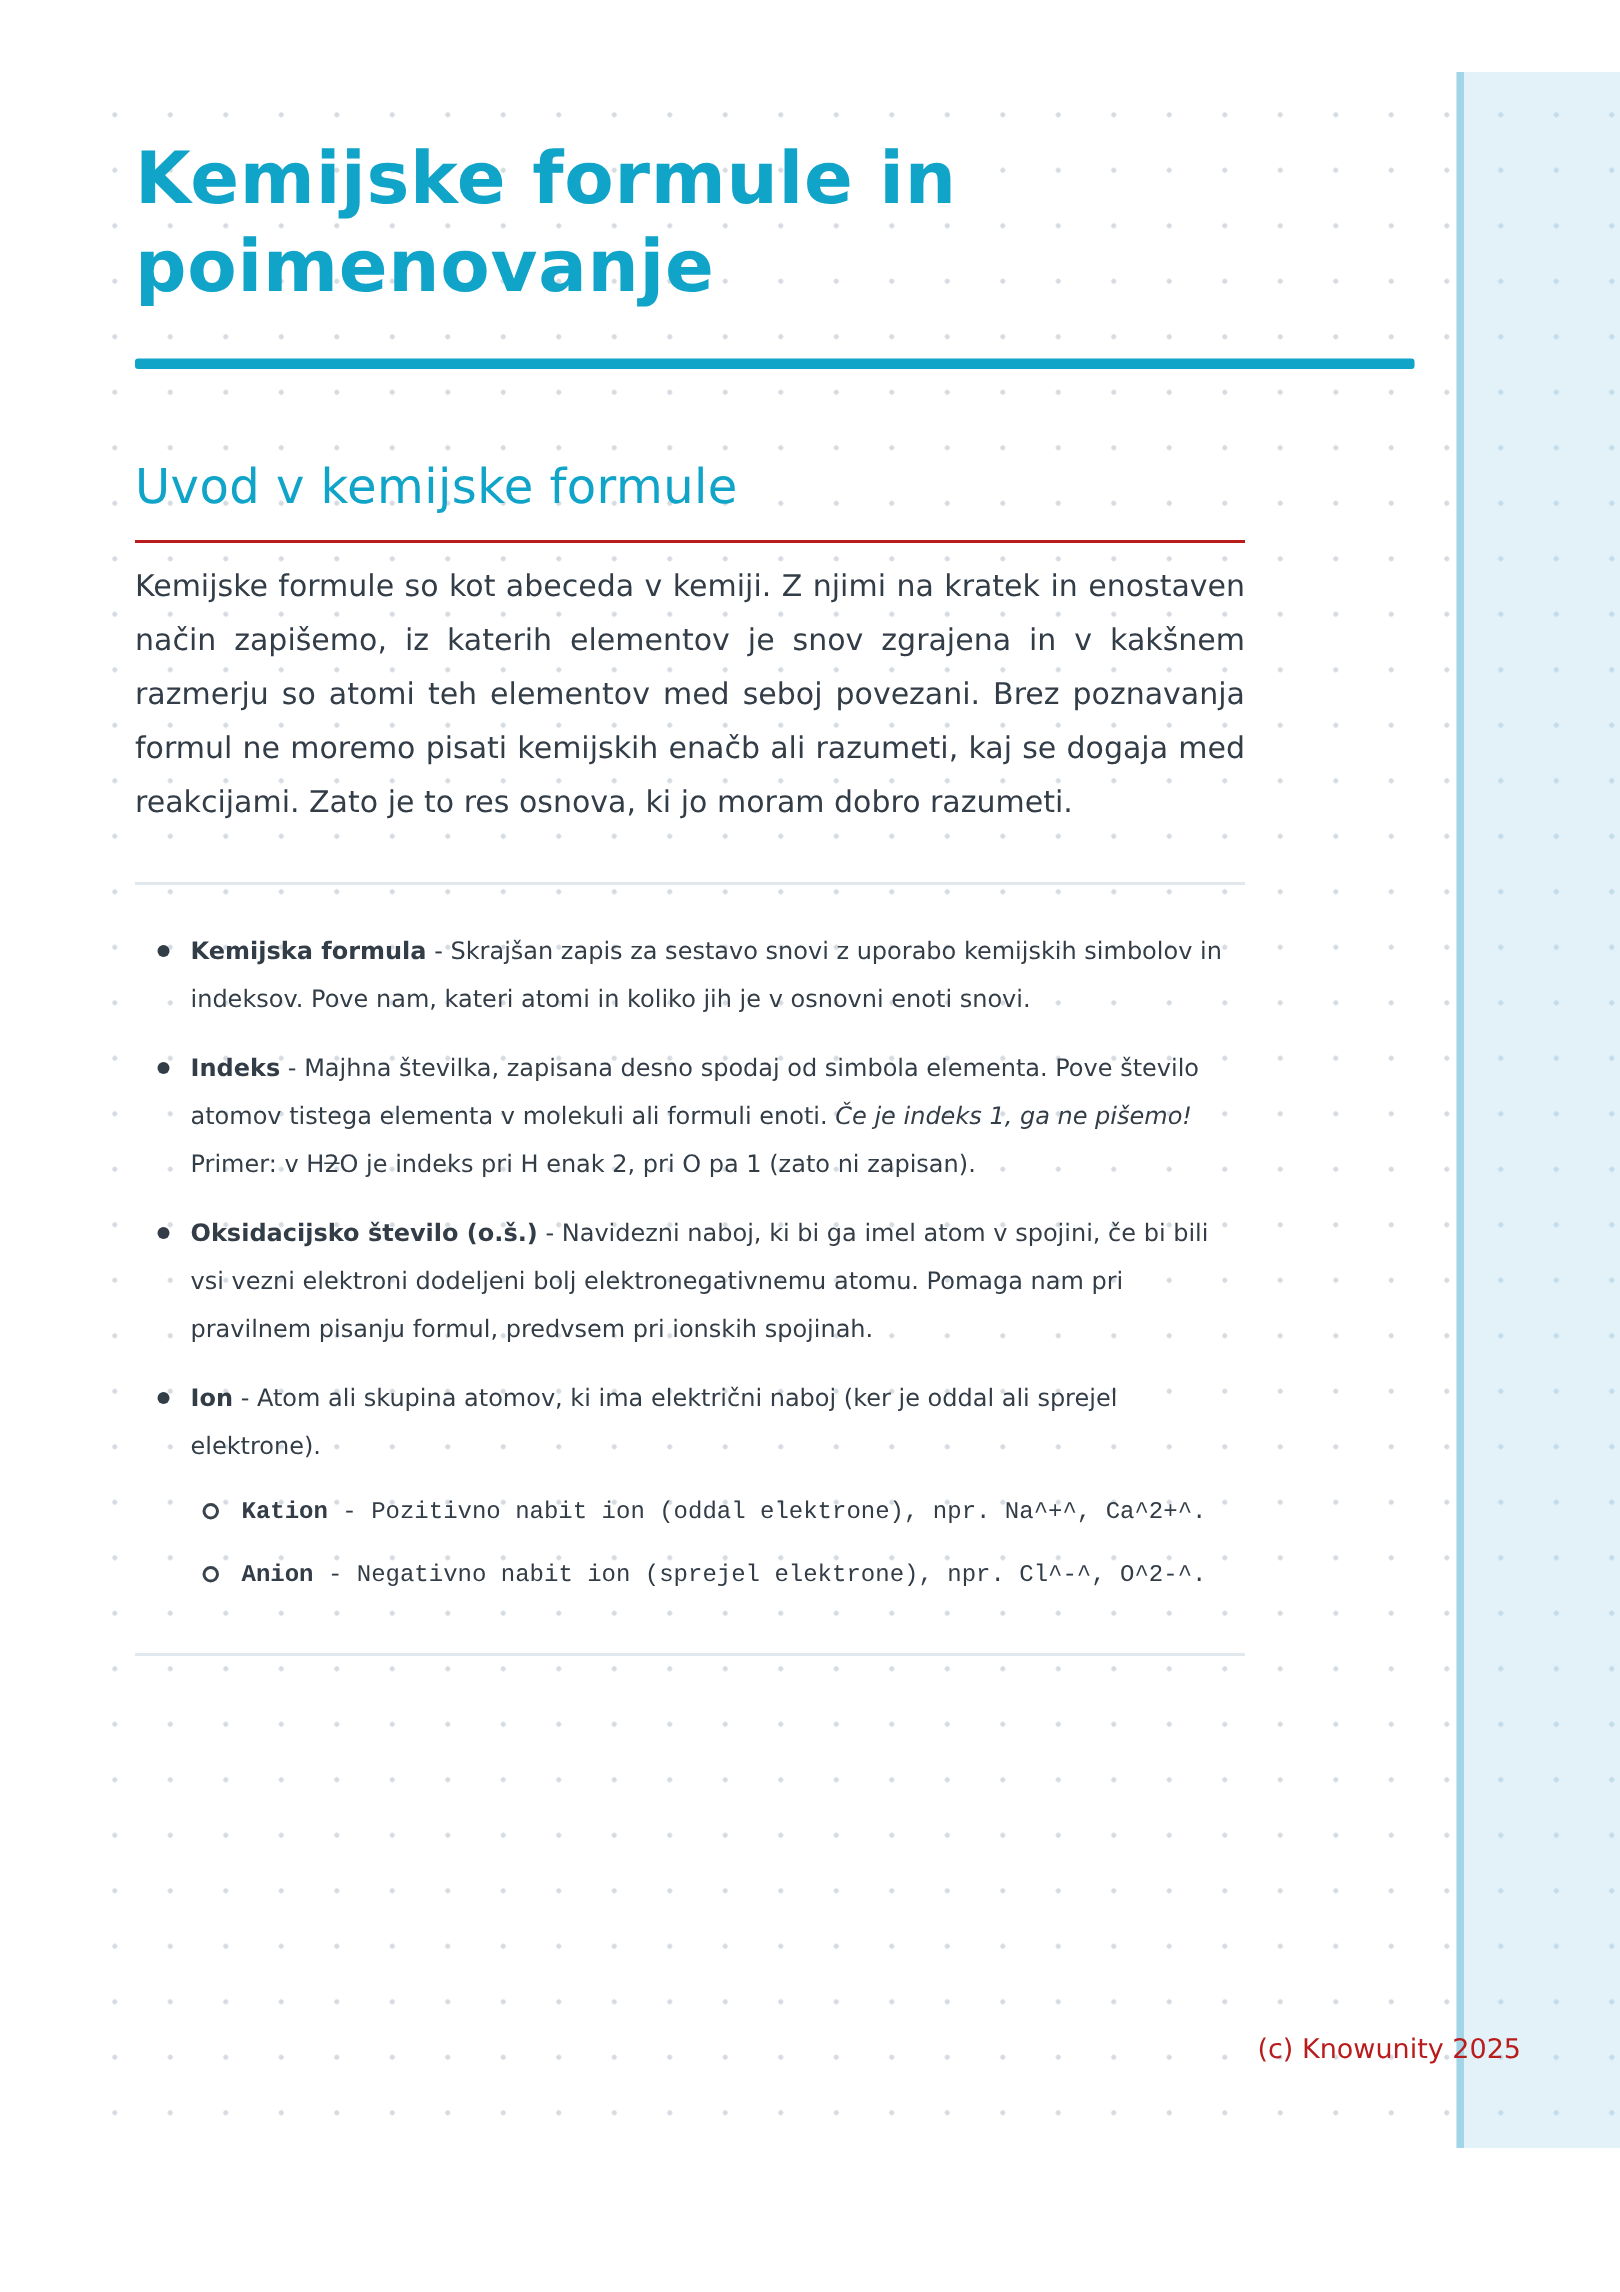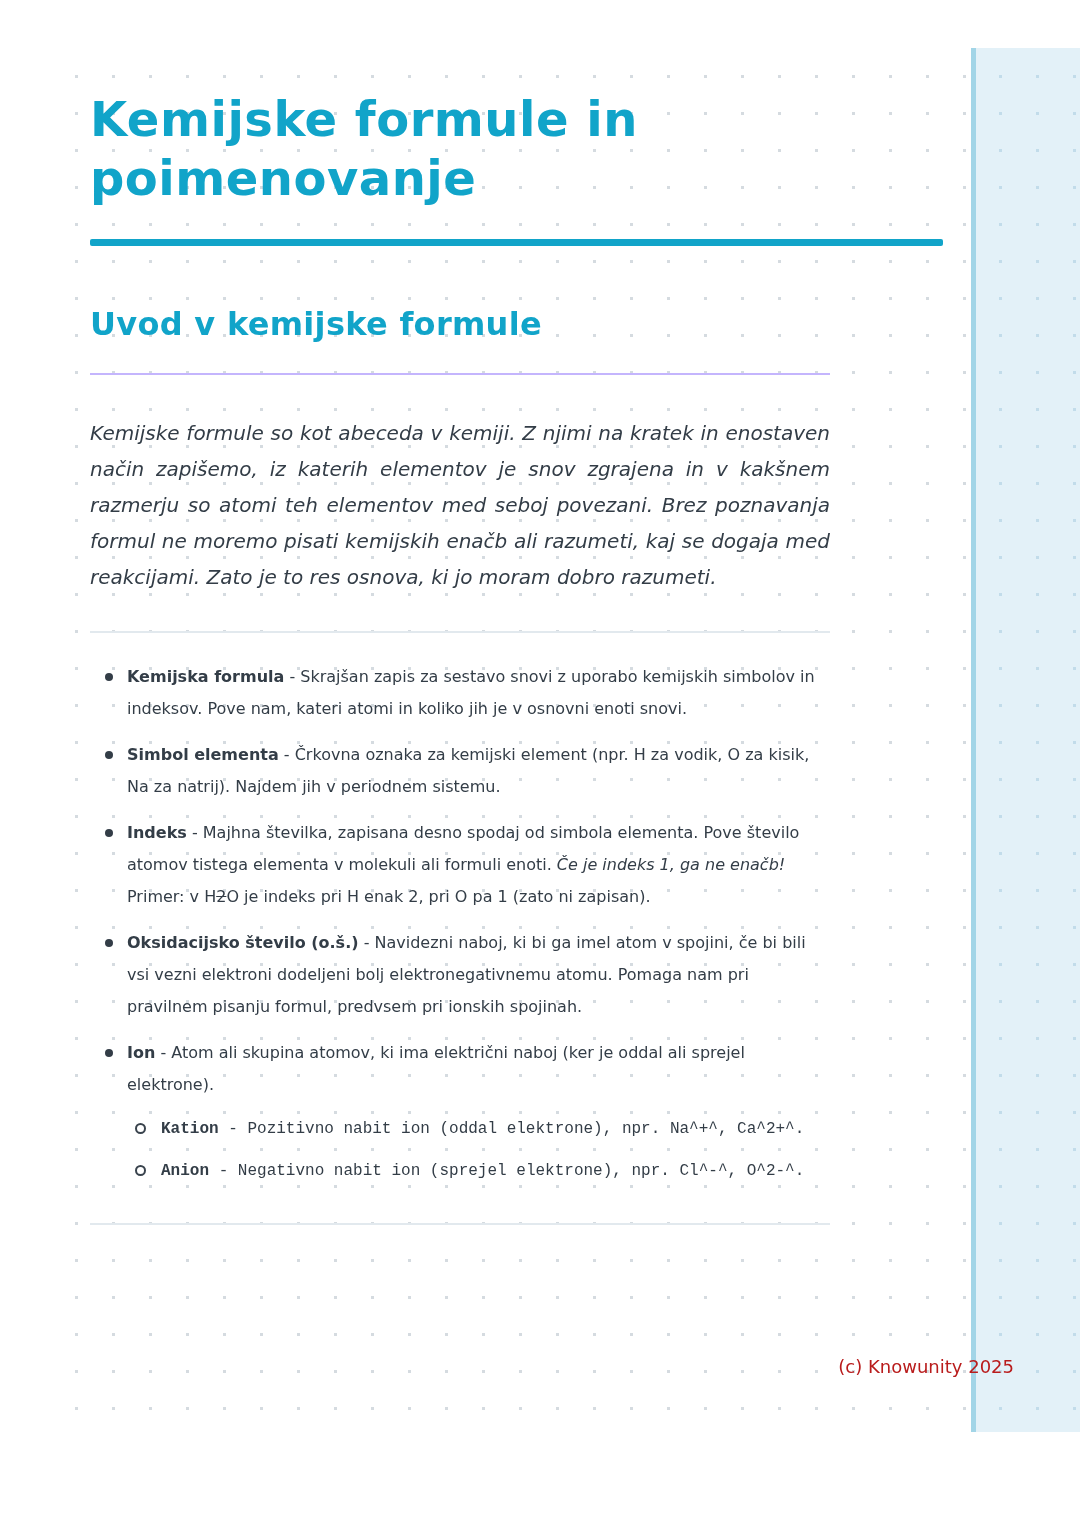--- a/index.html
+++ b/index.html
@@ -46,38 +46,37 @@
   .doc-title span { display:block; }
   .title-rule {
     margin-top:32px;
     width:853px; height:7px;
     background:#11a4c9;
     border-radius:2px;
   }
   h2.section-heading {
     color:#11a4c9;
     font-size:32px;
-    font-weight:bold;
+    font-weight:normal;
     letter-spacing:0.3px;
     width:740px;
     margin:0;
-    padding-bottom:29px;
-    border-bottom:2px solid #c4b5fd;
+    padding-bottom:16px;
+    border-bottom:2px solid #b91c1c;
     line-height:1.25;
   }
   h2.first  { margin-top:58px; }
   h2.second { margin-top:40px; }
   .para {
     width:740px;
-    margin-top:40px;
+    margin-top:10px;
     font-size:20px;
     line-height:36px;
     text-align:justify;
     color:#333d47;
-    font-style:italic;
   }
   .divider {
     width:740px; height:2px;
     background:#e2e9ee;
     margin-top:36px;
   }
   ul.key-list {
     list-style:none;
     margin:28px 0 0 15px;
     padding:0;
@@ -150,30 +149,25 @@
 
 
     <ul class="key-list">
 
       <li>
         <span class="bullet-dot"></span>
         <span class="term">Kemijska formula</span>
         <span>- Skrajšan zapis za sestavo snovi z uporabo kemijskih simbolov in indeksov. Pove nam, kateri atomi in koliko jih je v osnovni enoti snovi.</span>
       </li>
 
-      <li>
-        <span class="bullet-dot"></span>
-        <span class="term">Simbol elementa</span>
-        <span>- Črkovna oznaka za kemijski element (npr. H za vodik, O za kisik, Na za natrij). Najdem jih v periodnem sistemu.</span>
-      </li>
 
       <li>
         <span class="bullet-dot"></span>
         <span class="term">Indeks</span>
-        <span>- Majhna številka, zapisana desno spodaj od simbola elementa. Pove število atomov tistega elementa v molekuli ali formuli enoti. </span><span class="italic">Če je indeks 1, ga ne enačb!</span><span> Primer: v H</span><span class="strike">2</span><span>O je indeks pri H enak 2, pri O pa 1 (zato ni zapisan).</span>
+        <span>- Majhna številka, zapisana desno spodaj od simbola elementa. Pove število atomov tistega elementa v molekuli ali formuli enoti. </span><span class="italic">Če je indeks 1, ga ne pišemo!</span><span> Primer: v H</span><span class="strike">2</span><span>O je indeks pri H enak 2, pri O pa 1 (zato ni zapisan).</span>
       </li>
 
       <li>
         <span class="bullet-dot"></span>
         <span class="term">Oksidacijsko število (o.š.)</span>
         <span>- Navidezni naboj, ki bi ga imel atom v spojini, če bi bili vsi vezni elektroni dodeljeni bolj elektronegativnemu atomu. Pomaga nam pri pravilnem pisanju formul, predvsem pri ionskih spojinah.</span>
       </li>
 
       <li>
         <span class="bullet-dot"></span>

